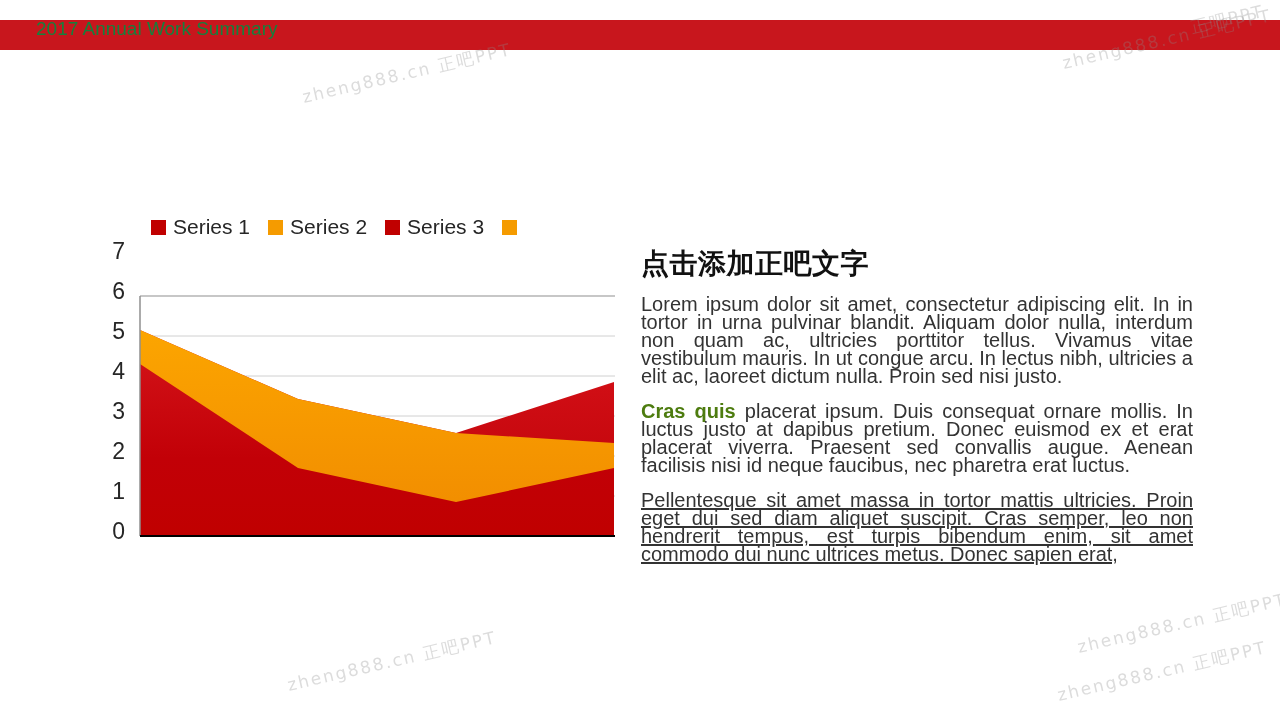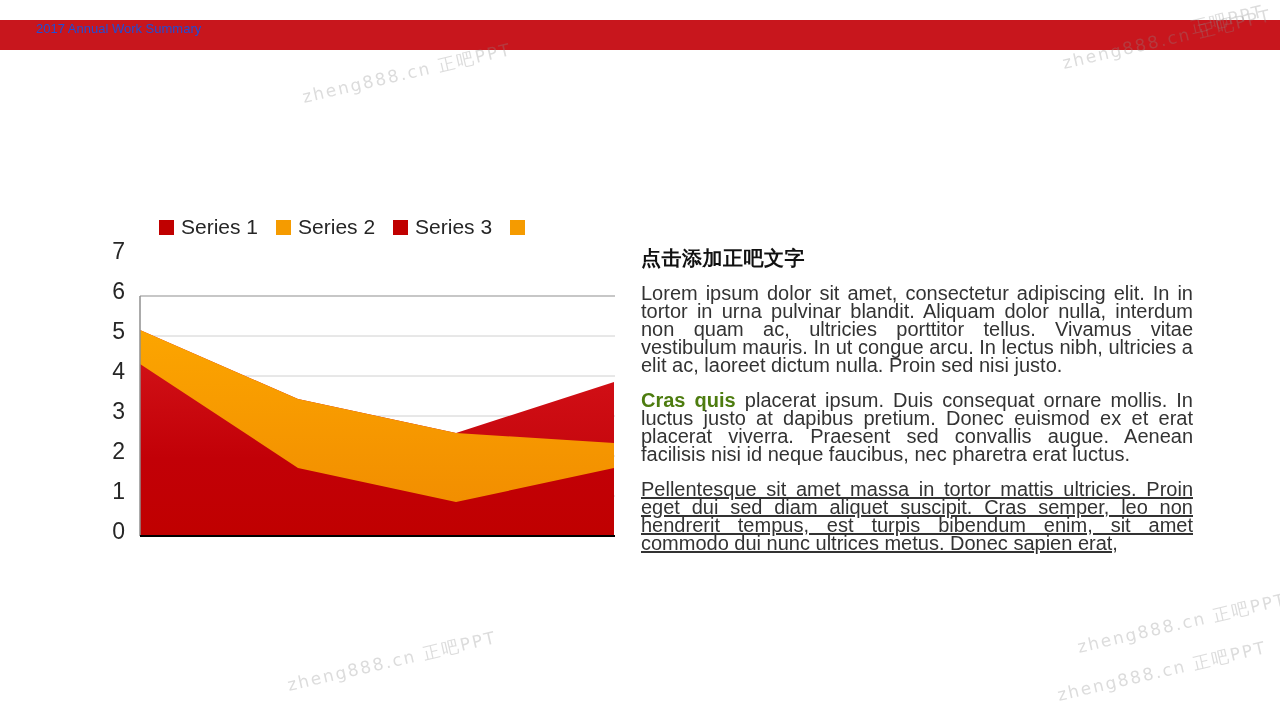--- a/index.html
+++ b/index.html
@@ -32,38 +32,38 @@
   }
   .title-cn {
     font-size: 38px;
     font-weight: bold;
     color: #9a9a9a;
     letter-spacing: 1px;
     line-height: 46px;
     white-space: nowrap;
   }
   .title-en {
-    font-size: 13px;
-    color: #1d4ed8;
+    font-size: 19px;
+    color: #15803d;
     line-height: 26px;
     margin-top: 2px;
     white-space: nowrap;
   }
 
   
   .chart-wrap {
     position: absolute;
     left: 95px;
     top: 215px;
     width: 520px;
     height: 330px;
   }
   .legend {
     position: absolute;
-    left: 64px;
+    left: 56px;
     top: 0px;
     display: flex;
     align-items: center;
     gap: 18px;
   }
   .legend-item {
     display: flex;
     align-items: center;
     gap: 7px;
   }
@@ -101,21 +101,21 @@
   }
 
   
   .text-col {
     position: absolute;
     left: 641px;
     top: 245px;
     width: 552px;
   }
   .text-heading {
-    font-size: 20px;
+    font-size: 28px;
     font-weight: bold;
     color: #111111;
     margin-bottom: 12px;
     letter-spacing: 0.5px;
   }
   .para {
     font-size: 20px;
     line-height: 18px;
     color: #333333;
     text-align: justify;

